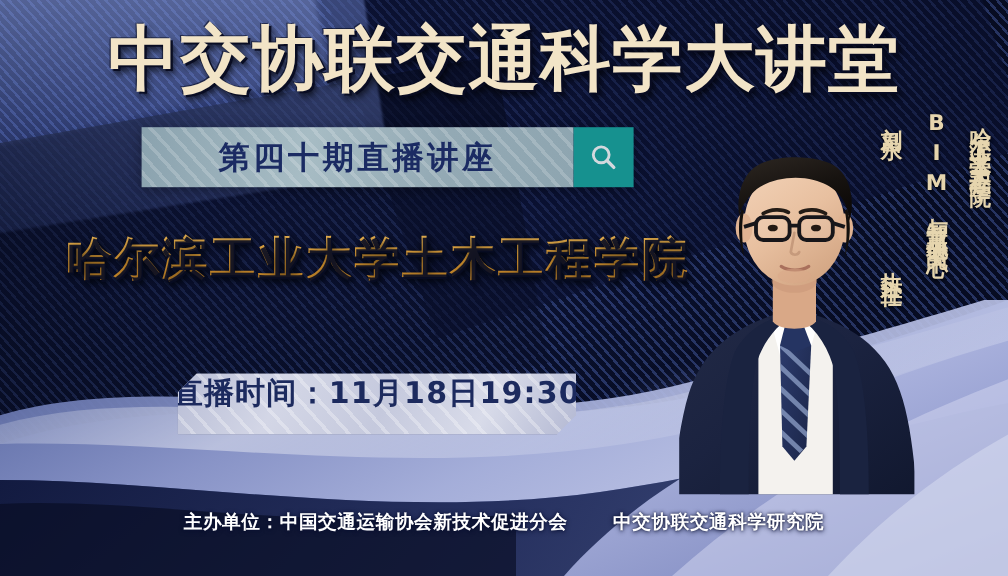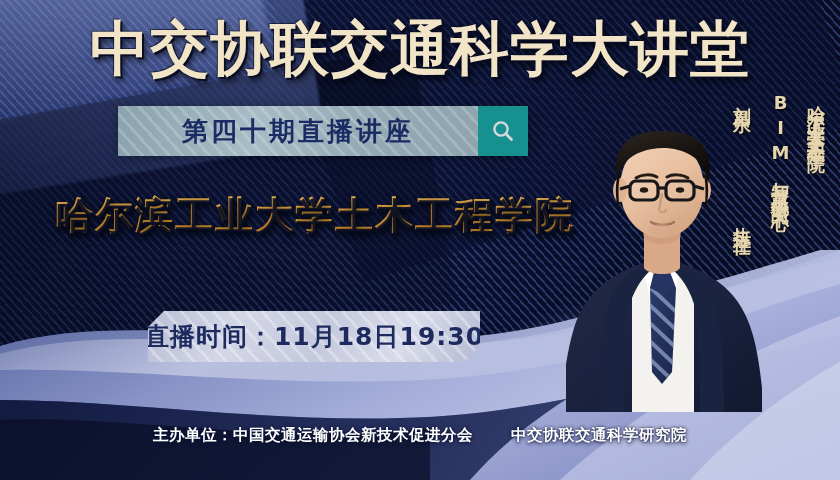--- a/index.html
+++ b/index.html
@@ -177,21 +177,20 @@
     -webkit-text-fill-color: transparent;
     filter: drop-shadow(1px 2px 2px rgba(4,8,24,0.85));
   }
 
   
   .time-banner {
     position: absolute;
     left: 148px; top: 311px;
     width: 332px; height: 51px;
     display: flex;
-    align-items: center;
     justify-content: center;
     background: linear-gradient(115deg, #b9bed6 0%, #d3d6e6 26%, #c5c9dd 52%, #d8dbe9 76%, #b4b9d3 100%);
     clip-path: polygon(16px 0, 100% 0, 100% calc(100% - 16px), calc(100% - 16px) 100%, 0 100%, 0 16px);
     box-shadow: 0 3px 12px rgba(0,0,0,0.45);
     overflow: hidden;
   }
   .time-banner::after {
     content:"";
     position:absolute; inset:0;
     background-image: repeating-linear-gradient(

